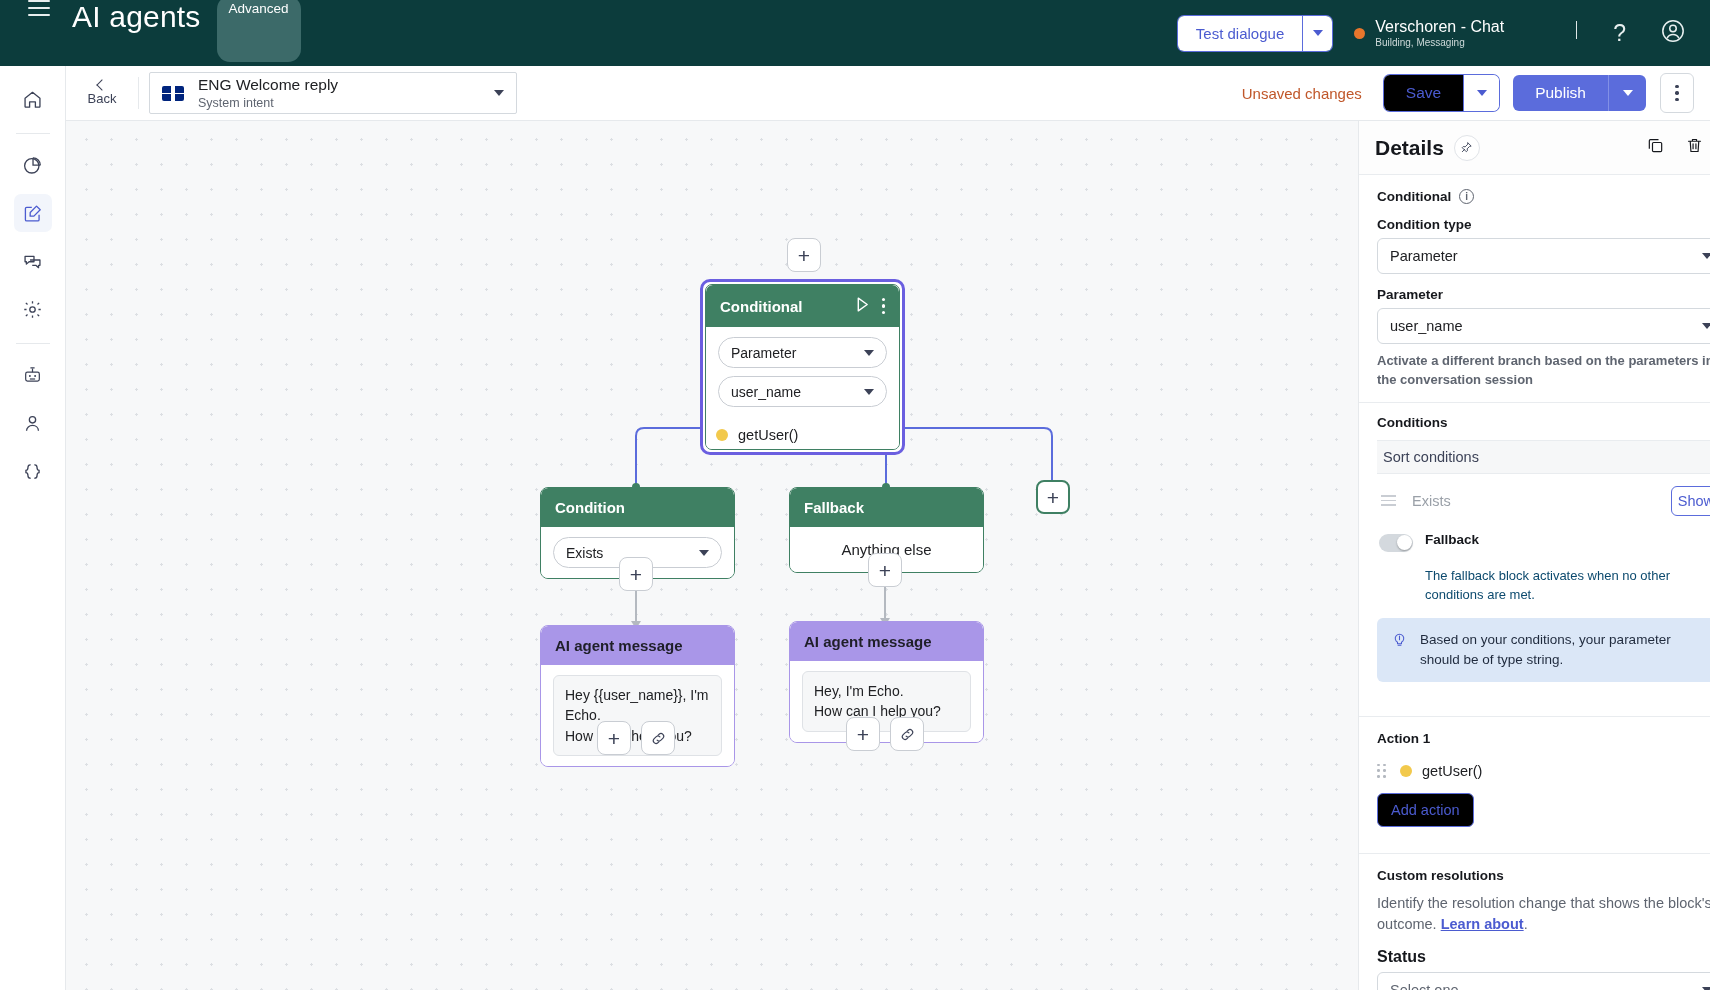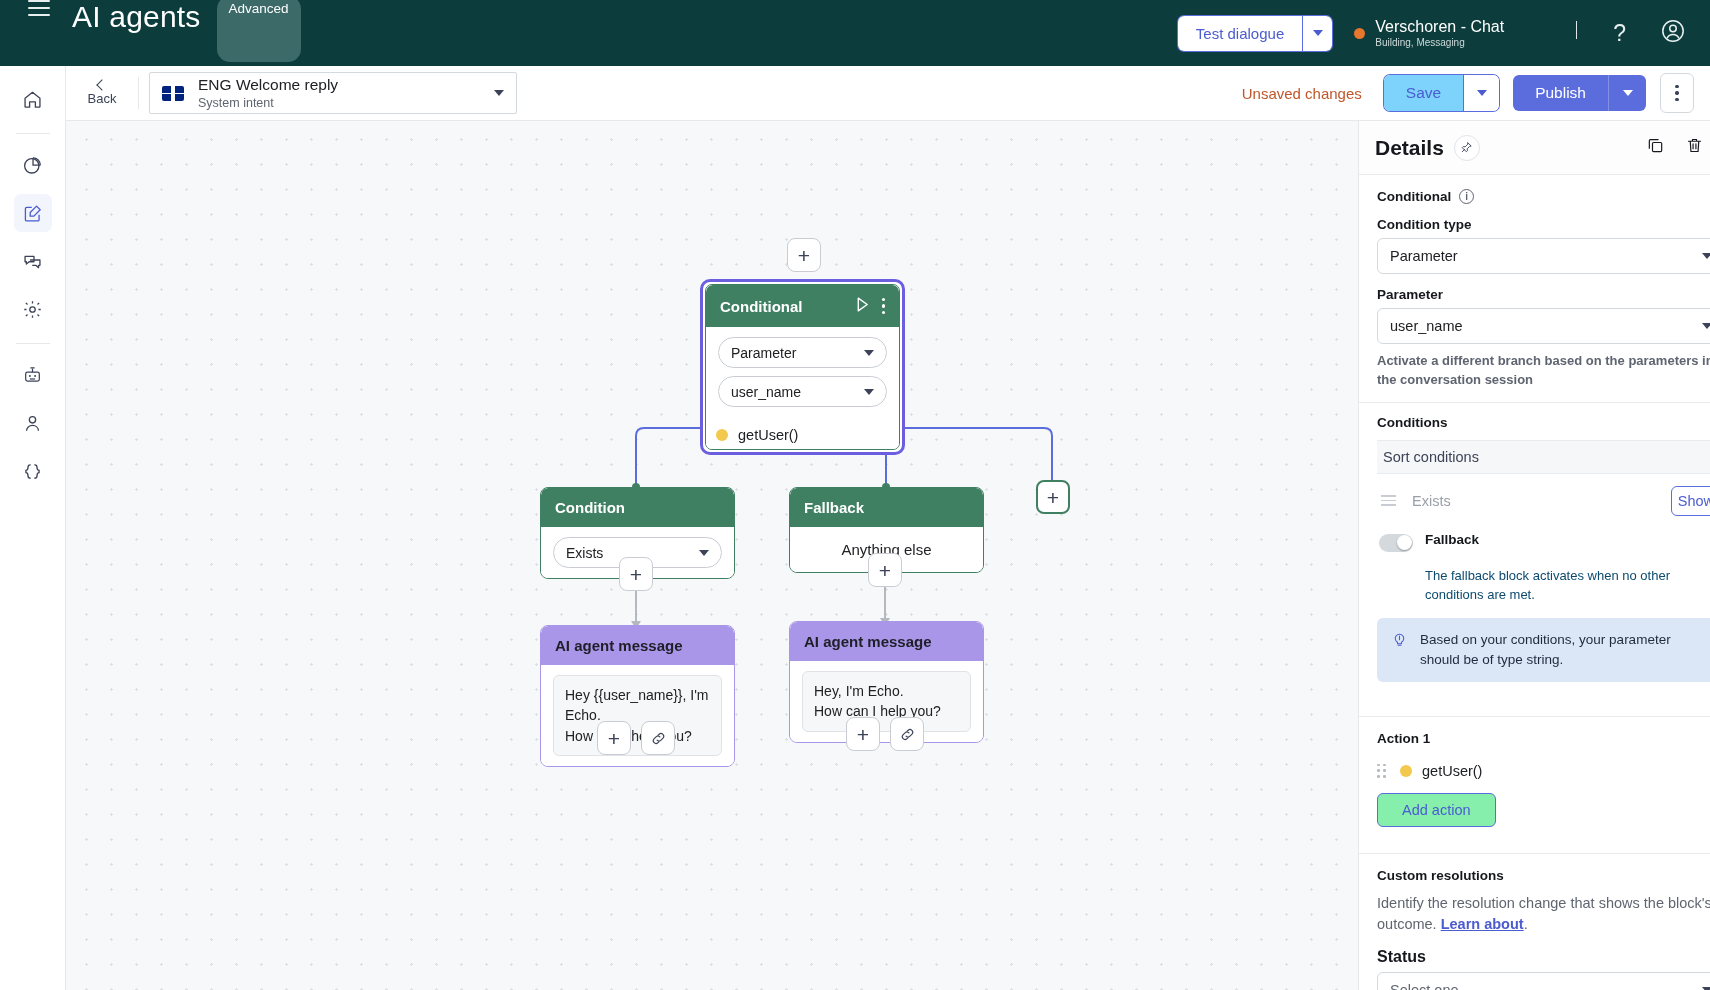--- a/index.html
+++ b/index.html
@@ -100,21 +100,21 @@
       #00247d;
     position: relative; overflow: hidden;
   }
   .intent-text { line-height: 1.3; flex: 1; }
   .intent-name { font-size: 15.5px; color: #202124; }
   .intent-sub { font-size: 12.5px; color: #5f6570; }
 
   .sub-right { margin-left: auto; display: flex; align-items: center; padding-right: 16px; }
   .unsaved { font-size: 15px; color: #c0572a; margin-right: 22px; }
   .btn-group { display: flex; border-radius: 6px; overflow: hidden; box-shadow: 0 0 0 1px #5b6cdc; }
-  .btn-save { background: #7dd3fc; color: #4b5bd0; font-size: 15.5px; padding: 9px 22px; border: none;
+  .btn-save { background: #000000; color: #4b5bd0; font-size: 15.5px; padding: 9px 22px; border: none;
     cursor: pointer; font-family: inherit; }
   .btn-save-caret { background: #fff; border: none; border-left: 1px solid #5b6cdc; width: 36px;
     display: flex; align-items: center; justify-content: center; cursor: pointer; }
   .btn-group.primary { box-shadow: none; margin-left: 14px; }
   .btn-publish { background: #5b6cdc; color: #fff; font-size: 15.5px; padding: 9px 22px; border: none;
     cursor: pointer; font-family: inherit; }
   .btn-publish-caret { background: #5b6cdc; border: none; border-left: 1px solid #8290e6; width: 38px;
     display: flex; align-items: center; justify-content: center; cursor: pointer; }
   .kebab-box {
     width: 34px; height: 40px; margin-left: 14px; border: 1px solid #d4d9de; border-radius: 6px;
@@ -252,22 +252,22 @@
   .tip-text { font-size: 13.5px; color: #1f2a3d; line-height: 1.45; }
 
   .action-head { display: flex; align-items: center; }
   .action-title { font-size: 13.5px; font-weight: 700; color: #16181d; }
   .action-row { display: flex; align-items: center; margin-top: 16px; }
   .dots-grid { display: grid; grid-template-columns: 3px 3px; gap: 3px; margin-right: 14px; cursor: grab; }
   .dots-grid i { width: 2.6px; height: 2.6px; border-radius: 50%; background: #b4b9c0; display: block; }
   .action-name { font-size: 14.5px; color: #202124; }
   .x-close { margin-left: auto; font-size: 16px; color: #3c4257; cursor: pointer; line-height: 1; }
   .btn-addaction {
-    margin-top: 14px; border: 1px solid #5b6cdc; color: #4b5bd0; background: #86efac;
-    font-size: 14.5px; padding: 8px 24px; border-radius: 6px; cursor: pointer; font-family: inherit;
+    margin-top: 14px; border: 1px solid #5b6cdc; color: #4b5bd0; background: #000000;
+    font-size: 14.5px; padding: 8px 13px; border-radius: 6px; cursor: pointer; font-family: inherit;
   }
   .cr-desc { font-size: 14.5px; color: #5f6570; line-height: 1.5; margin-top: 10px; }
   .cr-link { color: #4b5bd0; text-decoration: underline; font-weight: 700; cursor: pointer; }
   .status-label { font-size: 16px; font-weight: 700; color: #16181d; margin-top: 12px; }
   .select-box.placeholder { color: #5f6570; margin-top: 6px; }
 </style>
 </head>
 <body>
 
 <div class="topbar">

